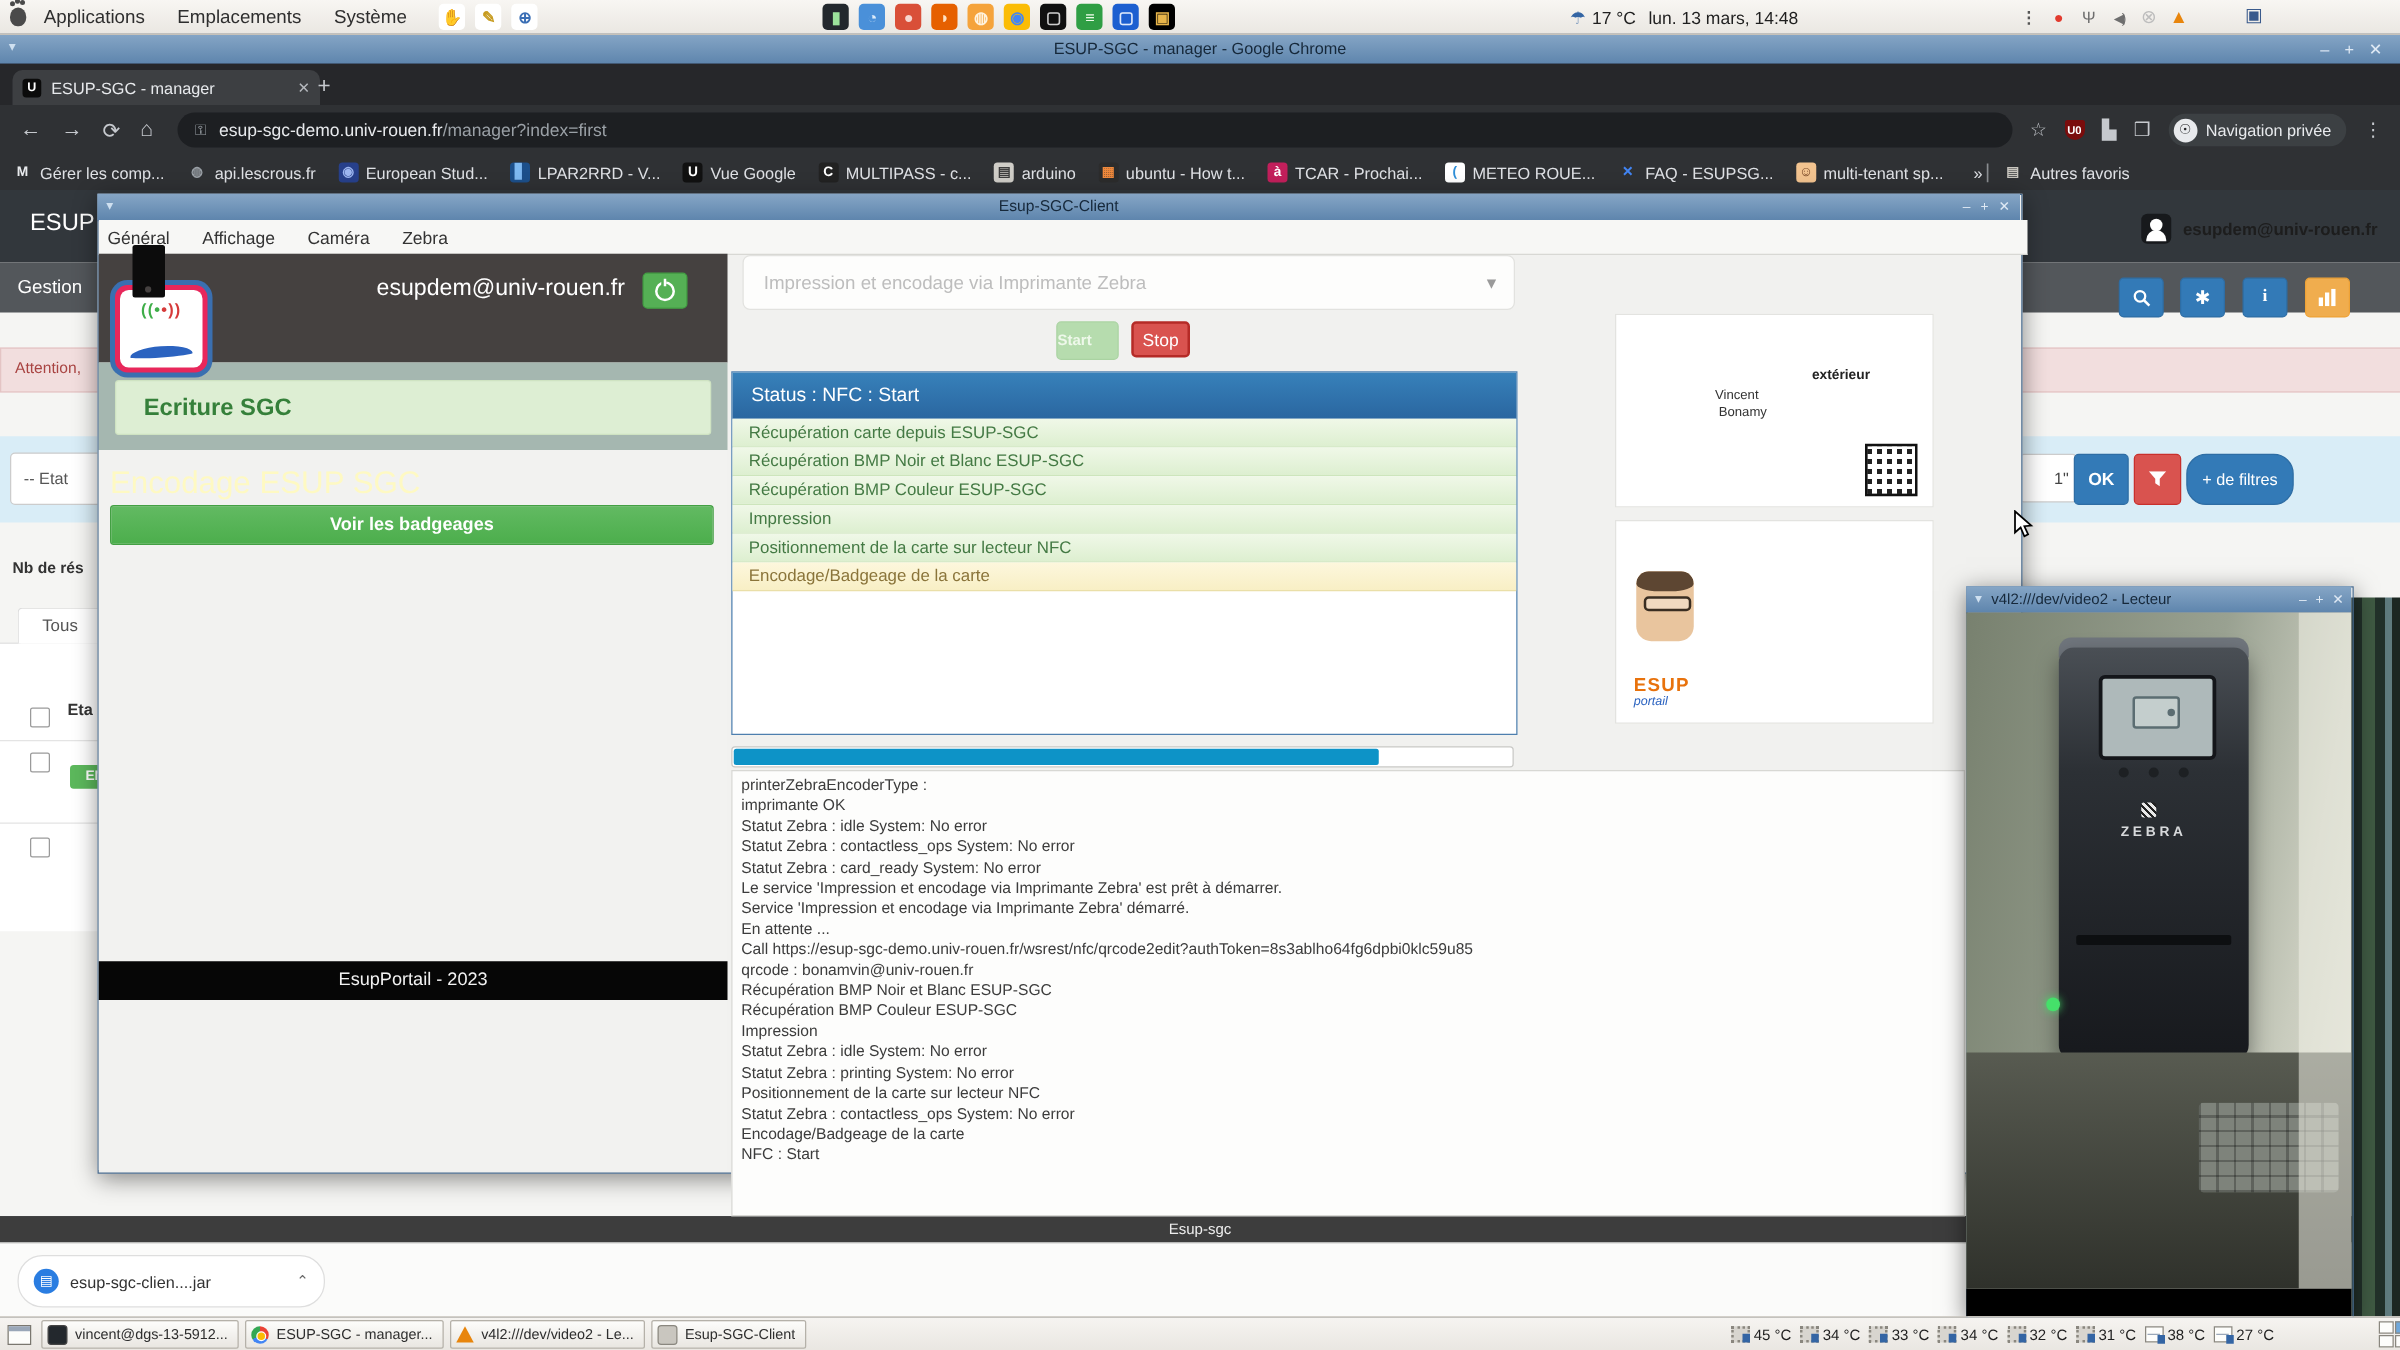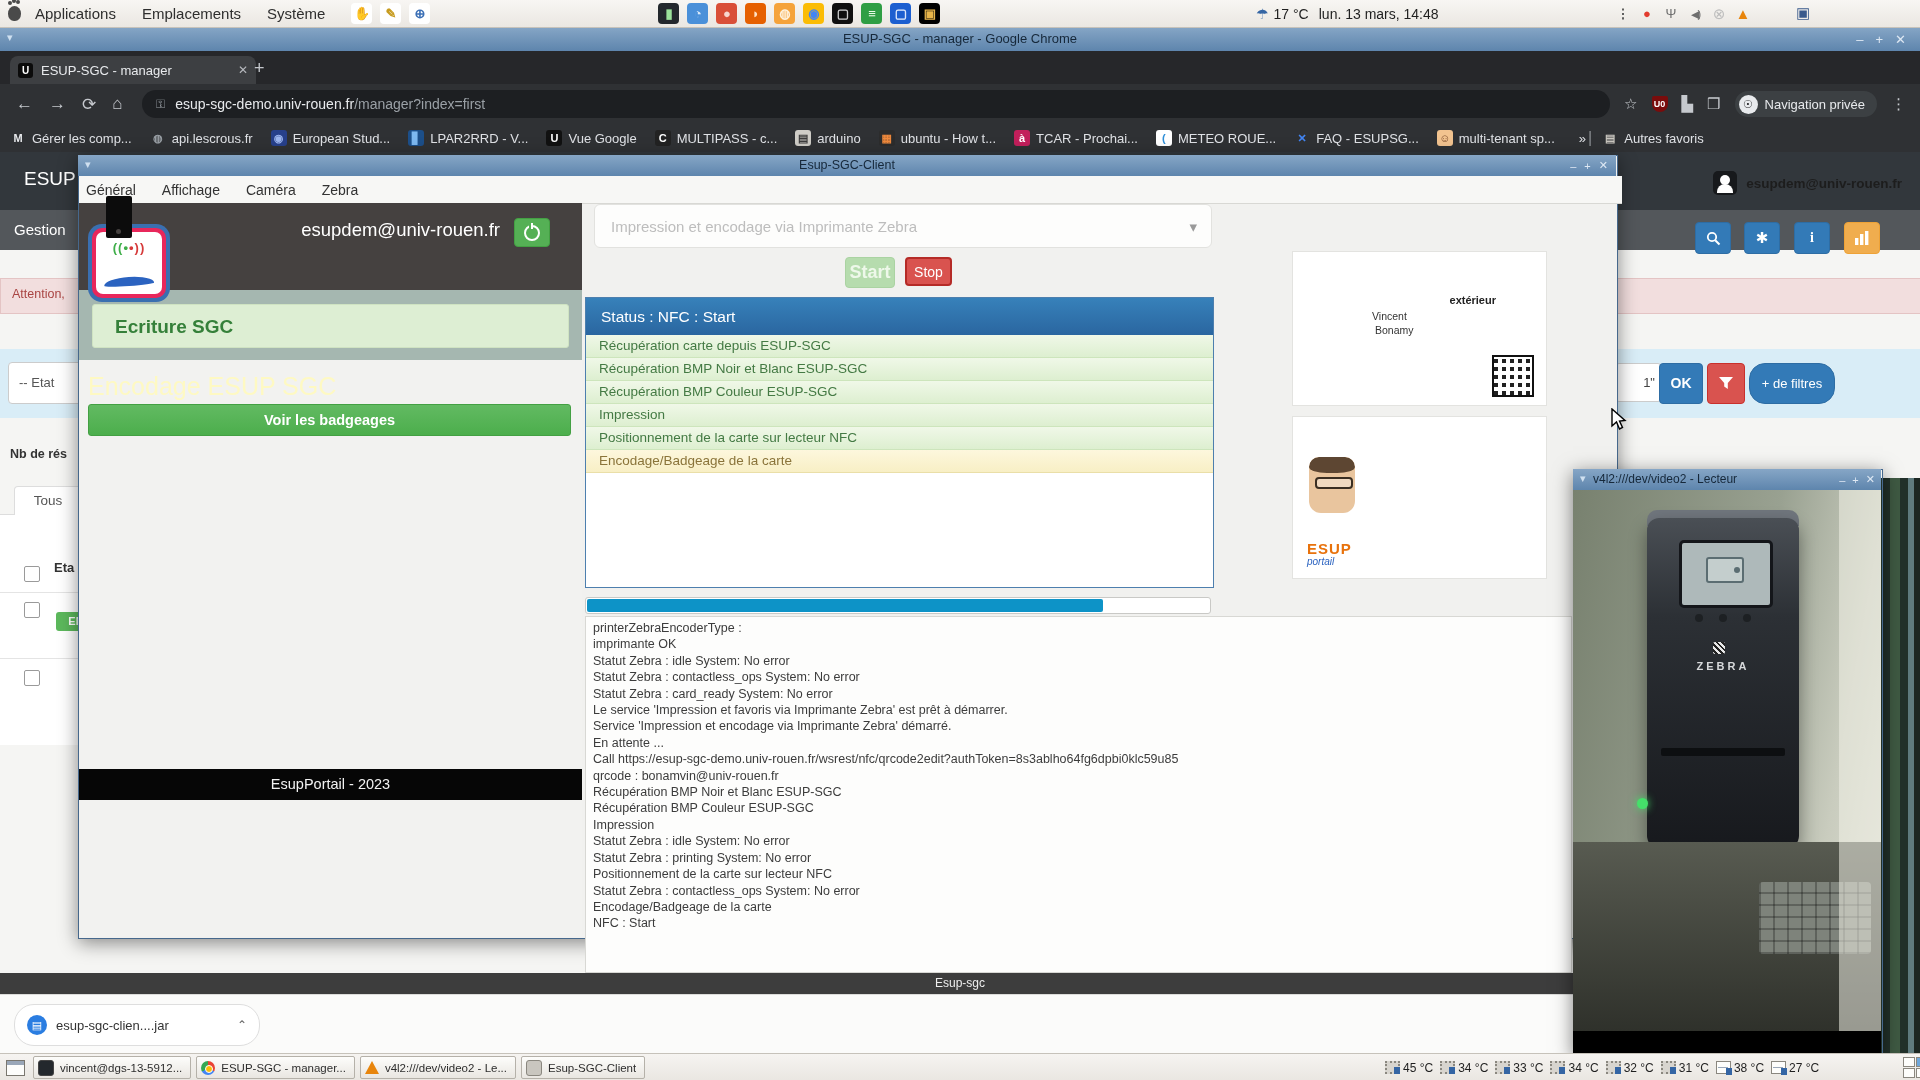--- a/index.html
+++ b/index.html
@@ -121,21 +121,21 @@
     font-size:19px;font-weight:bold;color:#35803a;line-height:44px;padding-left:22px;box-sizing:border-box}
   #cl-heading{left:88px;top:372px;font-size:25px;color:#fef9c3;z-index:12}
   #cl-voirbtn{left:88px;top:404px;width:481px;height:30px;background:linear-gradient(#62ba62,#4cae4c);border:1px solid #43a043;border-radius:3px;
     color:#fff;font-size:14.5px;font-weight:bold;text-align:center;line-height:30px;z-index:12}
   #cl-sidefooter{left:79px;top:769px;width:503px;height:31px;background:#060606;z-index:12}
   #cl-sidefooter span{display:block;color:#f2f2f2;font-size:14.5px;text-align:center;line-height:31px}
   #cl-select{left:594px;top:204px;width:618px;height:44px;background:#fdfdfc;border:1px solid #e2e2df;border-radius:6px;z-index:11;
     font-size:15px;color:#bdbdbd;line-height:44px;padding:0 16px;box-sizing:border-box}
   #cl-select .caret{position:absolute;right:14px;top:0;color:#9a9a9a}
   .btn-start{left:845px;top:257px;width:48px;height:29px;background:#b6dcae;border:1px solid #aad3a2;border-radius:4px;
-    color:#eef8ea;font-weight:bold;font-size:18px;text-align:center;line-height:29px;z-index:11}
+    color:#eef8ea;font-weight:bold;font-size:12px;line-height:29px;z-index:11}
   .btn-stop{left:905px;top:257px;width:47px;height:29px;background:#d9534f;border:2px solid #b52b27;border-radius:4px;
     color:#fff;font-size:14px;text-align:center;line-height:26px;z-index:11;box-sizing:border-box}
   #status-panel{left:585px;top:297px;width:629px;height:291px;background:#fff;border:1px solid #4d7fae;z-index:11;box-sizing:border-box}
   #status-head{height:37px;background:linear-gradient(#3781ba,#2a66a0);color:#fff;font-size:15.5px;line-height:37px;padding-left:15px}
   .srow{height:22px;font-size:13.5px;line-height:22px;padding-left:13px;
     background:linear-gradient(#f0f8e8,#ddefd0);border-bottom:1px solid #cde5bc;color:#447a44}
   .srow.warn{background:linear-gradient(#fdf7dd,#f8efc5);border-bottom:1px solid #eadfa8;color:#8a743a}
   #progress{left:585px;top:597px;width:626px;height:17px;background:#fff;border:1px solid #c9c9c6;border-radius:3px;z-index:11;padding:1px;box-sizing:border-box}
   #progress .fill{height:100%;background:#0d93c7;border-radius:2px}
   #logbox{left:585px;top:616px;width:987px;height:357px;background:#fdfdfc;border:1px solid #d8d8d4;z-index:11;
@@ -498,21 +498,21 @@
     <div class="fill" style="width: 83%;"></div>
   </div>
 
   <div class="abs" id="logbox">
 
   <div class="ll">printerZebraEncoderType :</div>
       <div class="ll">imprimante OK</div>
       <div class="ll">Statut Zebra : idle System: No error</div>
       <div class="ll">Statut Zebra : contactless_ops System: No error</div>
       <div class="ll">Statut Zebra : card_ready System: No error</div>
-      <div class="ll">Le service 'Impression et favoris via Imprimante Zebra' est prêt à démarrer.</div>
+      <div class="ll">Le service 'Impression et encodage via Imprimante Zebra' est prêt à démarrer.</div>
       <div class="ll">Service 'Impression et encodage via Imprimante Zebra' démarré.</div>
       <div class="ll">En attente ...</div>
       <div class="ll">Call https://esup-sgc-demo.univ-rouen.fr/wsrest/nfc/qrcode2edit?authToken=8s3ablho64fg6dpbi0klc59u85</div>
       <div class="ll">qrcode : bonamvin@univ-rouen.fr</div>
       <div class="ll">Récupération BMP Noir et Blanc ESUP-SGC</div>
       <div class="ll">Récupération BMP Couleur ESUP-SGC</div>
       <div class="ll">Impression</div>
       <div class="ll">Statut Zebra : idle System: No error</div>
       <div class="ll">Statut Zebra : printing System: No error</div>
       <div class="ll">Positionnement de la carte sur lecteur NFC</div>

